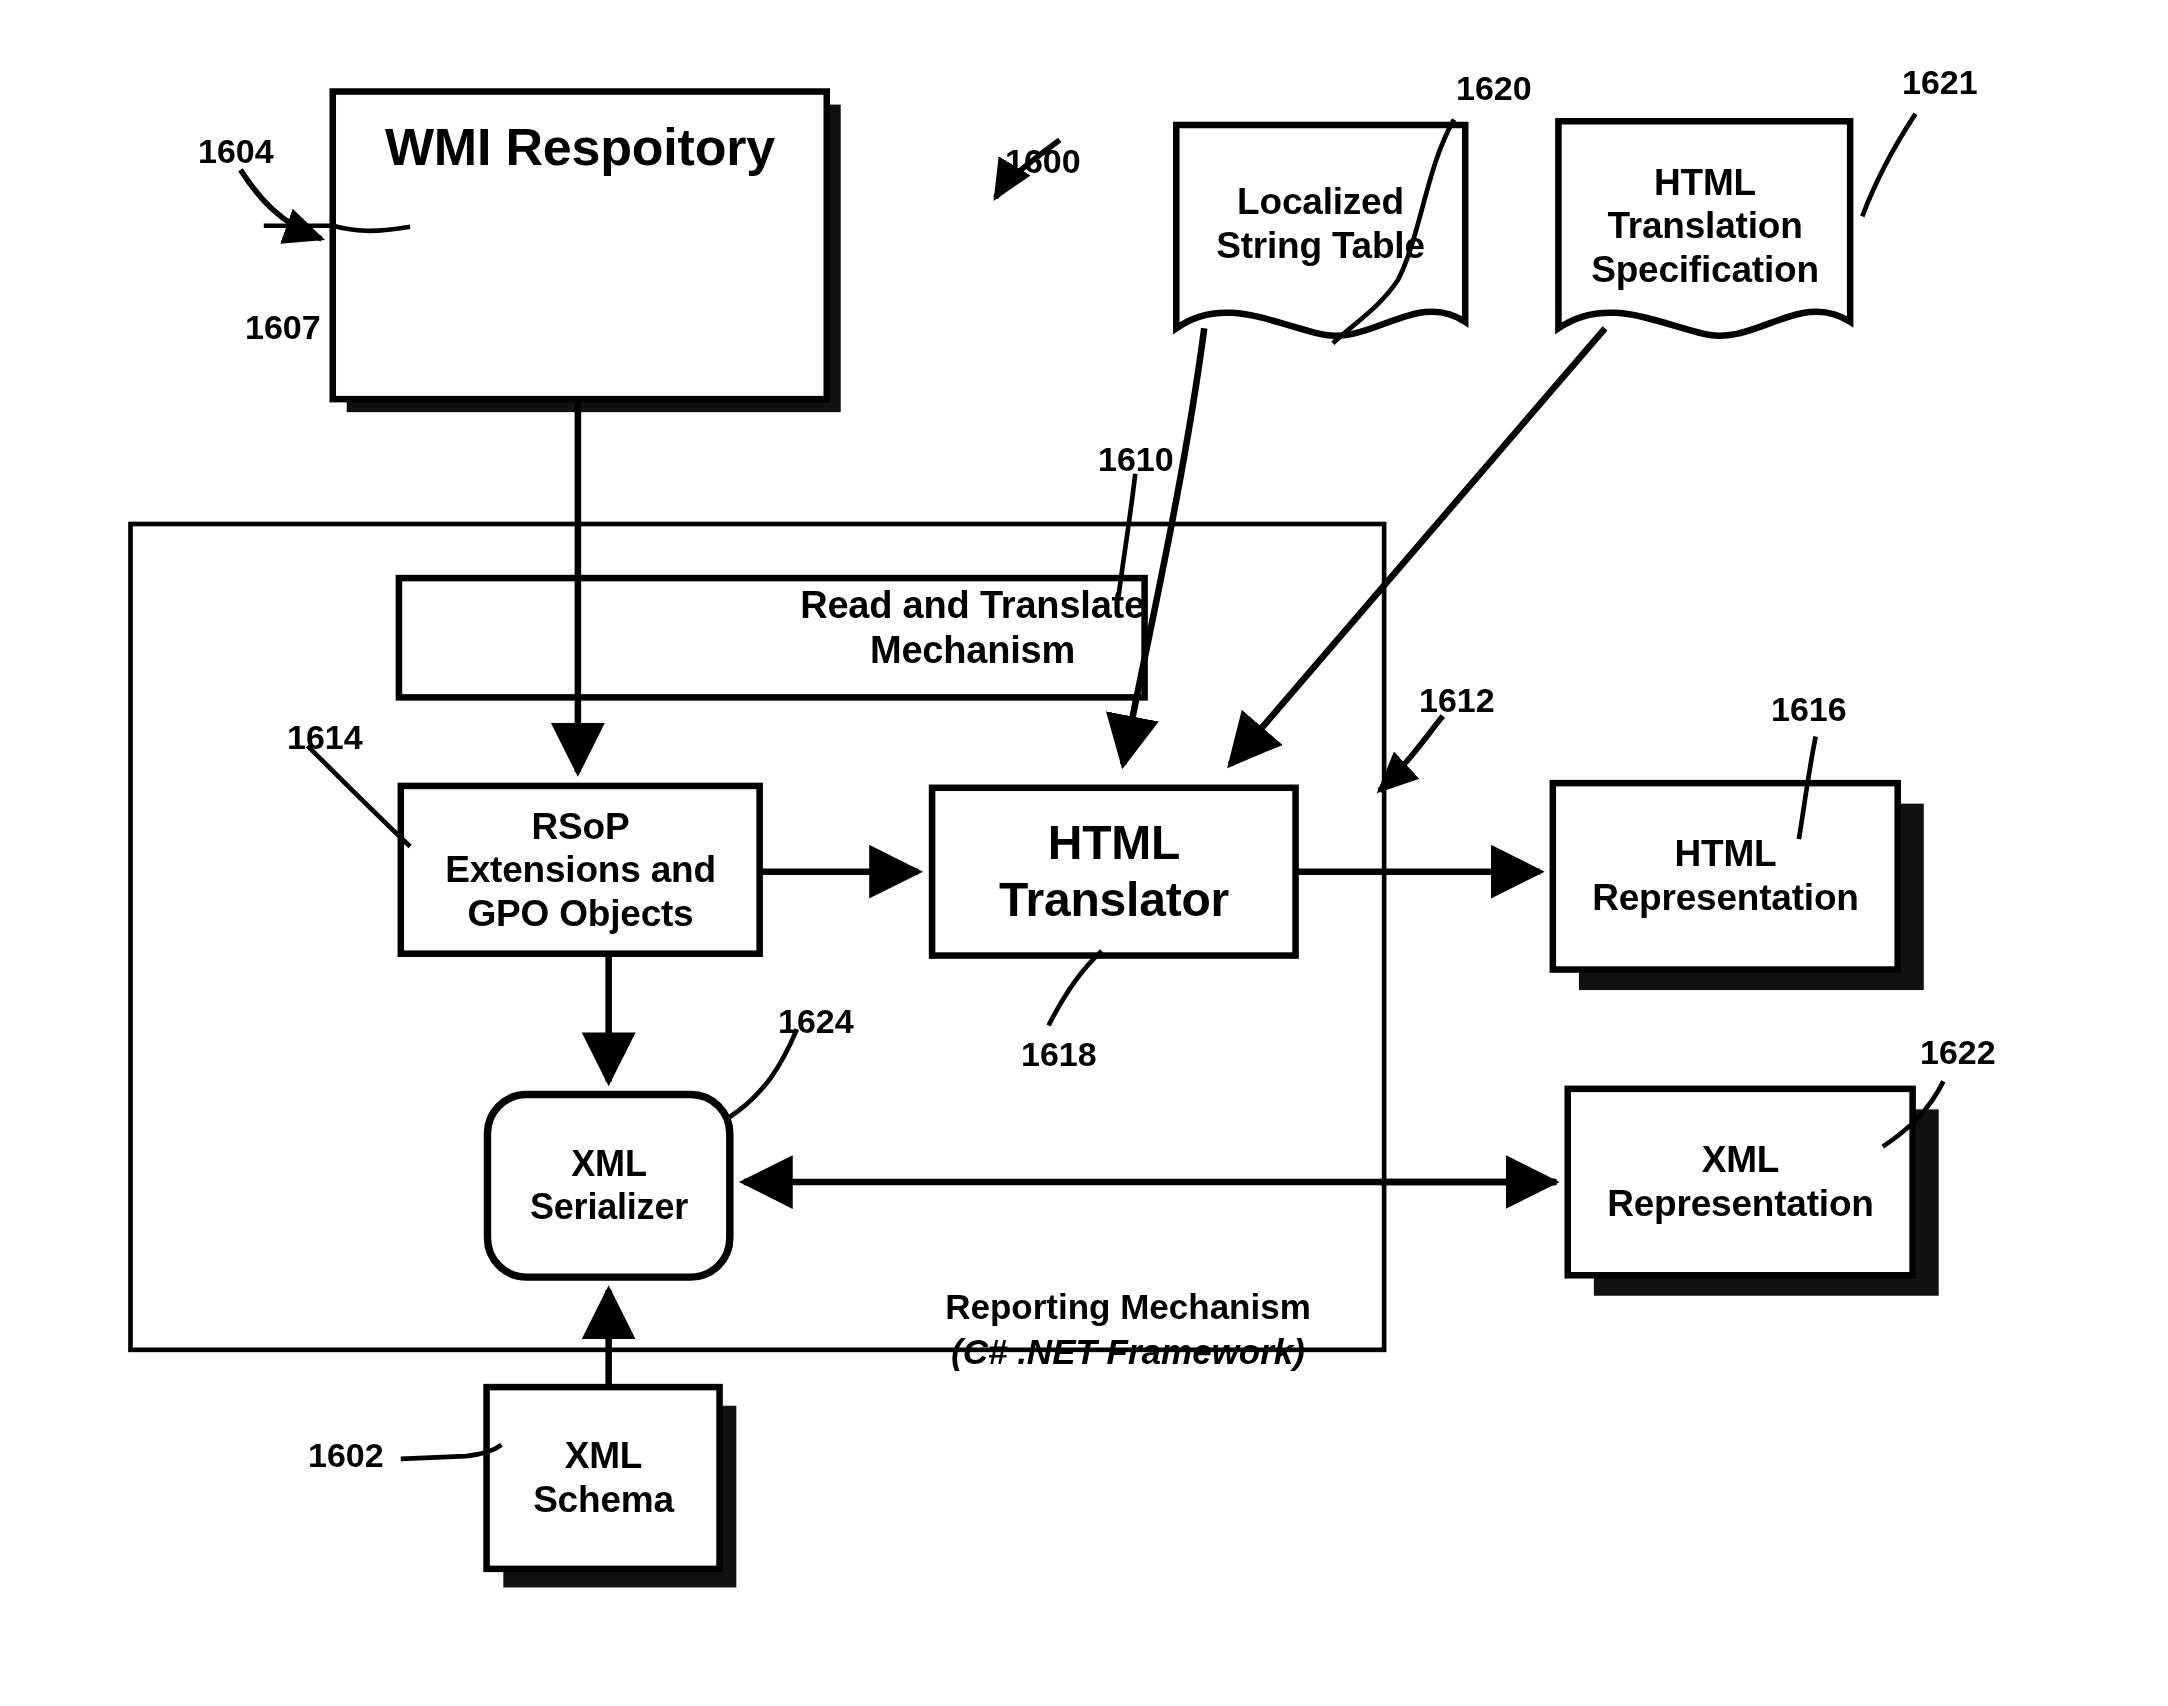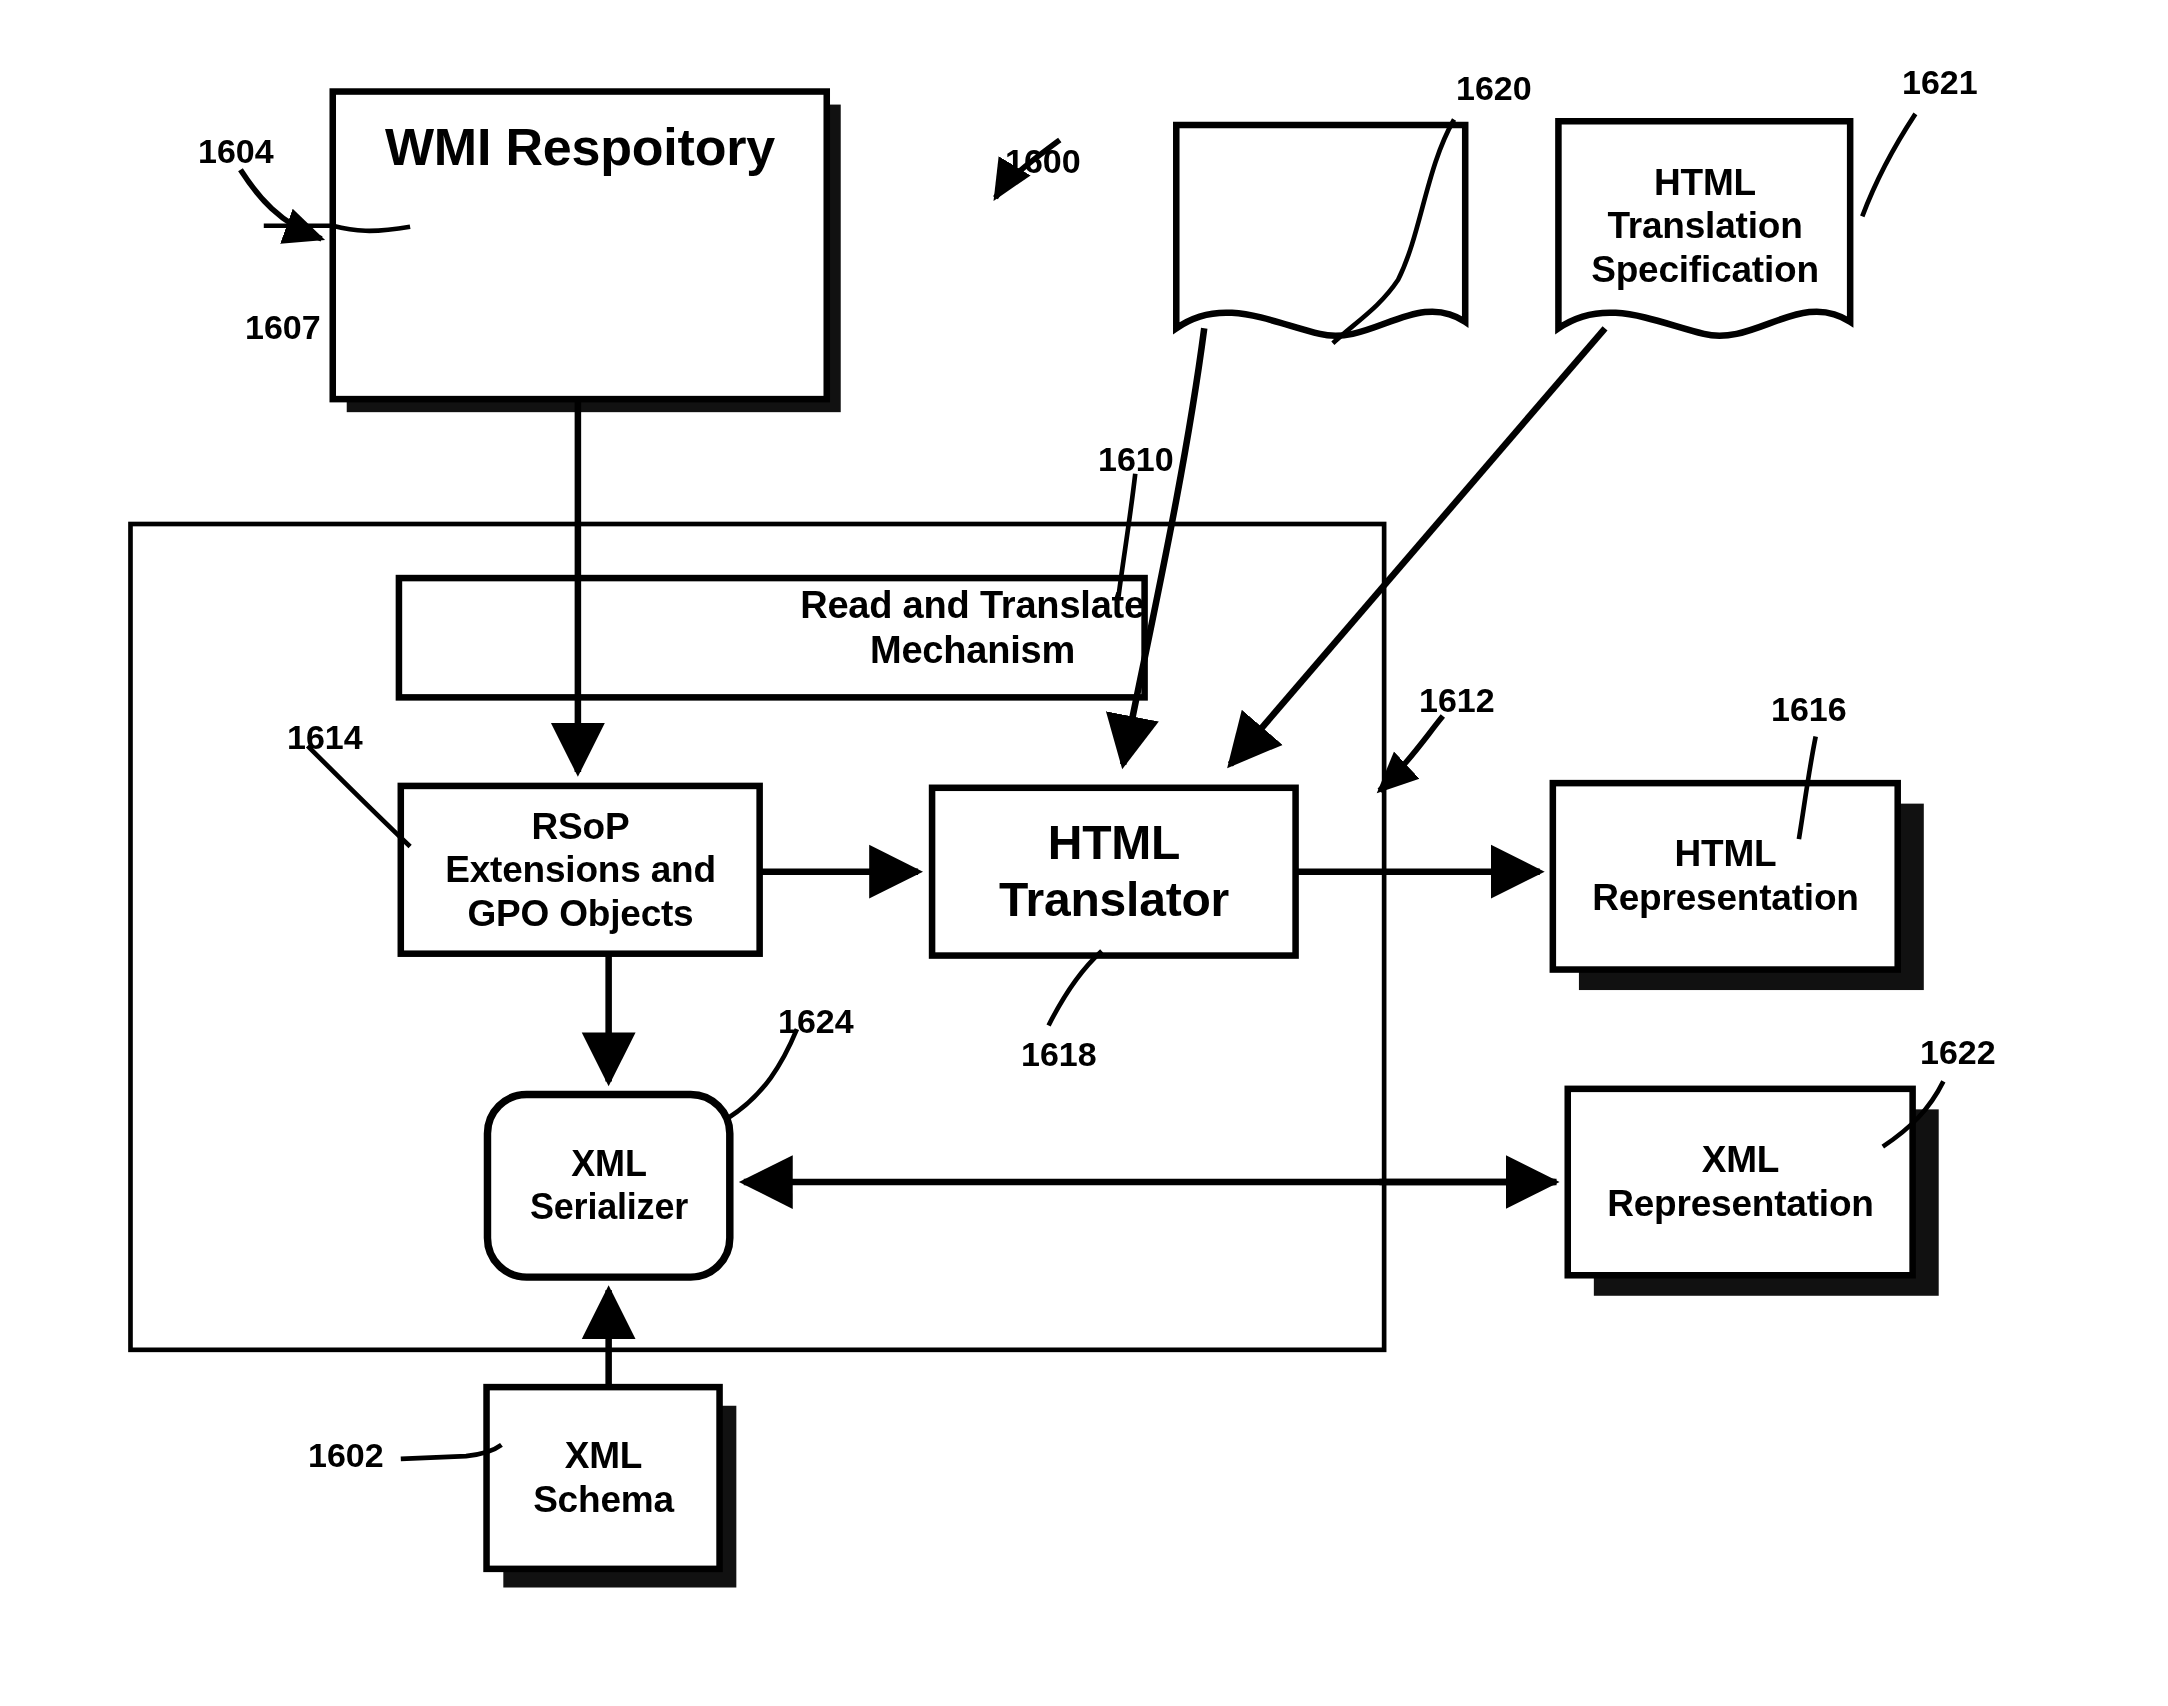--- a/index.html
+++ b/index.html
@@ -150,20 +150,22 @@
       <path d="M 855 1104 C 840 1140 820 1175 780 1200" stroke-width="5"></path>
 
       <path d="M 2085 1160 C 2070 1190 2050 1210 2020 1230" stroke-width="5"></path>
 
       <path d="M 430 1565 L 500 1562 C 520 1560 530 1556 538 1550" stroke-width="5"></path>
     </g>
   </svg>
 
   <div class="node-label" style="left:333px;top:110px;width:494px;height:75px;font-size:52px;">WMI Respoitory</div>
 
+  <div class="node-label" style="left:1176px;top:168px;width:289px;height:112px;font-size:37px;">Localized
+String Table</div>
 
   <div class="node-label" style="left:1559px;top:147px;width:292px;height:158px;font-size:37px;">HTML
 Translation
 Specification</div>
 
   <div class="node-label align-right" style="left:399px;top:582px;width:746px;height:92px;font-size:38px;">Read and Translate
 Mechanism</div>
 
   <div class="node-label" style="left:401px;top:791px;width:359px;height:158px;font-size:37px;">RSoP
 Extensions and
@@ -176,20 +178,24 @@
 
   <div class="node-label" style="left:488px;top:1094px;width:242px;height:183px;font-size:36px;">XML
 Serializer</div>
 
   <div class="node-label" style="left:1568px;top:1089px;width:345px;height:186px;font-size:37px;">XML
 Representation</div>
 
   <div class="node-label" style="left:487px;top:1387px;width:233px;height:182px;font-size:37px;">XML
 Schema</div>
 
+  <div class="container-caption" style="left:895px;top:1240px;width:466px;">
+    <span>Reporting Mechanism</span>
+    <span class="italic">(C# .NET Framework)</span>
+  </div>
 
   <div class="ref-label" style="left:198px;top:132px;text-align:right;">1604</div>
   <div class="ref-label" style="left:213px;top:308px;margin-left:32px;">1607</div>
   <div class="ref-label" style="left:1005px;top:142px;">1600</div>
   <div class="ref-label" style="left:1456px;top:69px;">1620</div>
   <div class="ref-label" style="left:1902px;top:63px;">1621</div>
   <div class="ref-label" style="left:1098px;top:440px;">1610</div>
   <div class="ref-label" style="left:287px;top:718px;">1614</div>
   <div class="ref-label" style="left:1419px;top:681px;">1612</div>
   <div class="ref-label" style="left:1771px;top:690px;">1616</div>

